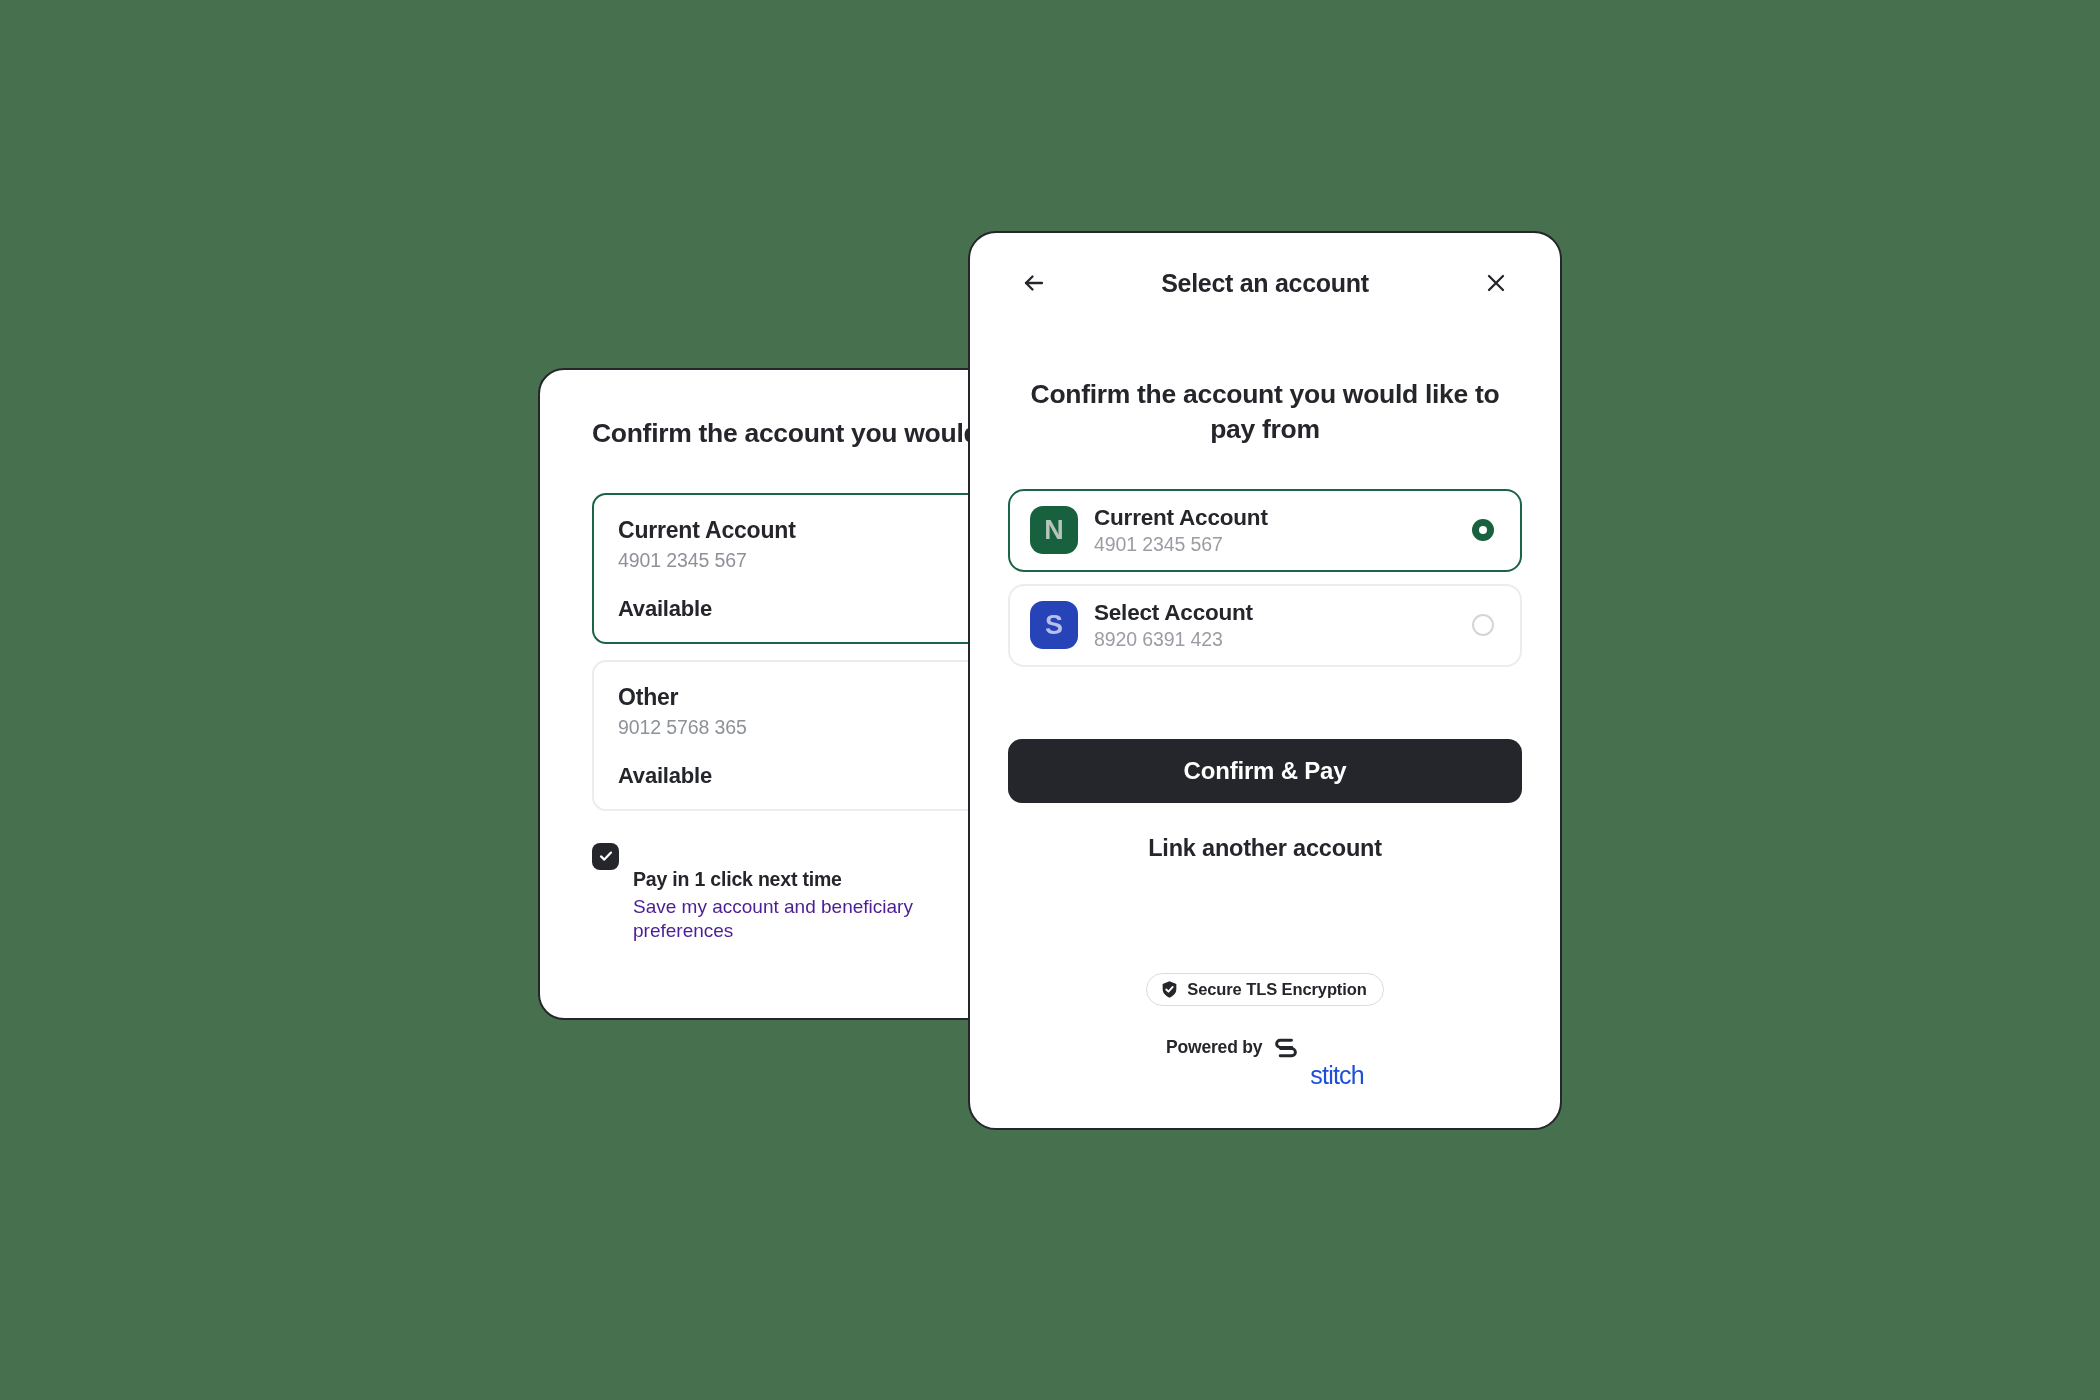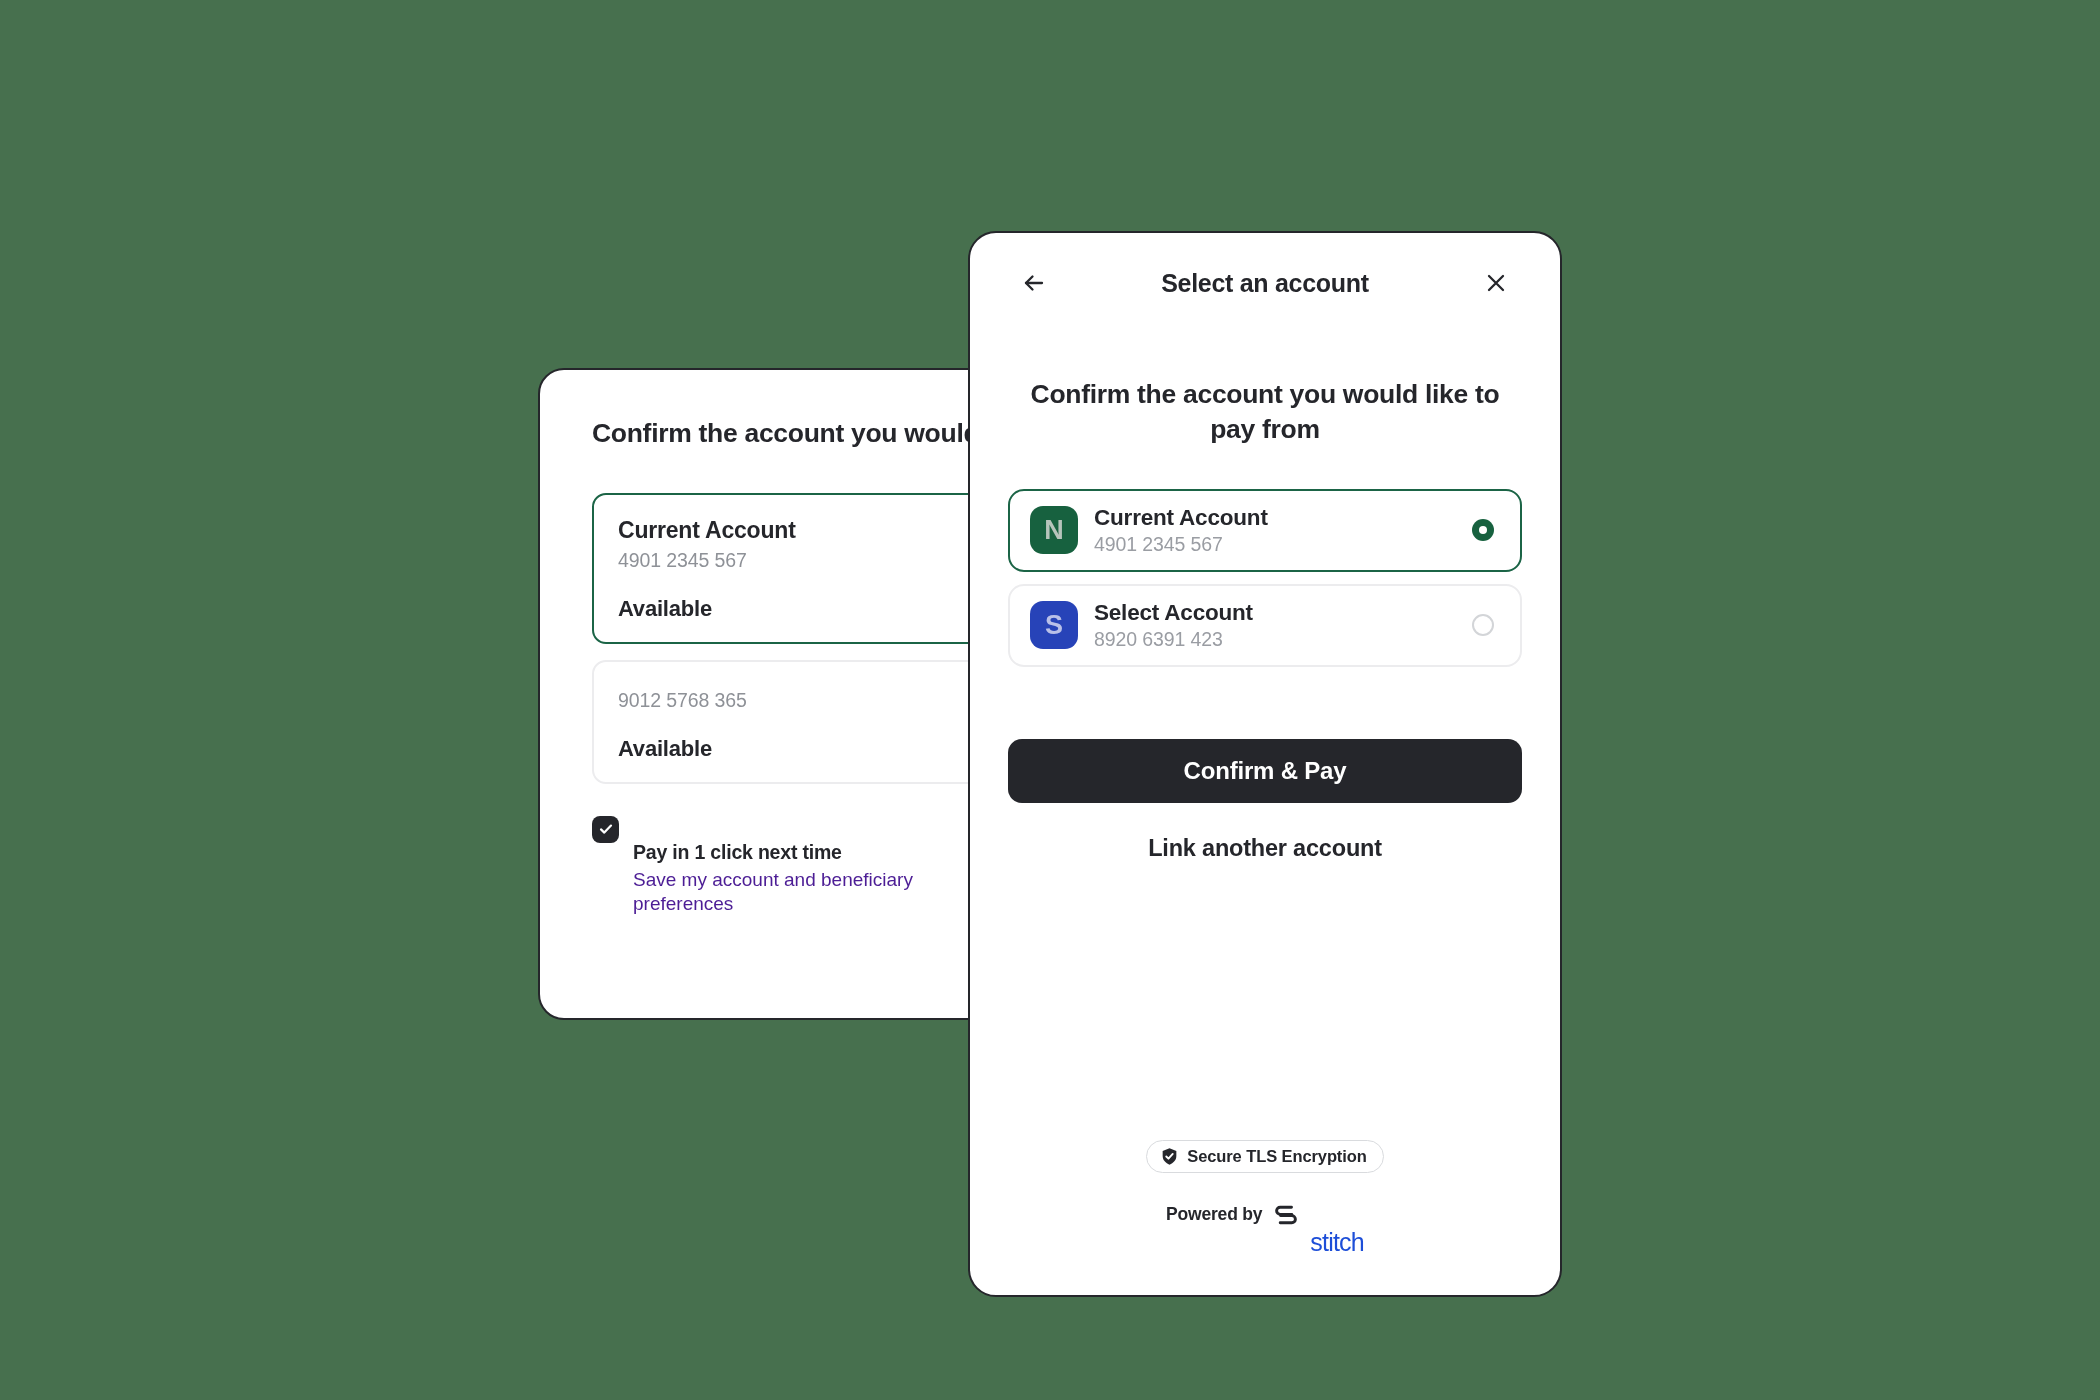--- a/index.html
+++ b/index.html
@@ -128,21 +128,21 @@
     line-height: 1.28;
     max-width: 340px;
   }
 
   
   .fg-card {
     position: absolute;
     left: 968px;
     top: 231px;
     width: 594px;
-    height: 1066px;
+    height: 899px;
     background: #ffffff;
     border: 2px solid #25262b;
     border-radius: 28px;
     z-index: 2;
     padding: 0 38px;
     display: flex;
     flex-direction: column;
   }
 
   .fg-header {
@@ -333,20 +333,21 @@
       <div class="bg-acct selected">
         <div class="bg-acct-name">Current Account</div>
         <div class="bg-acct-num">4901 2345 567</div>
         <div class="bg-acct-row">
           <span class="bg-acct-label">Available</span>
           <span class="bg-acct-value">R 3</span>
         </div>
       </div>
 
       <div class="bg-acct plain">
+        <div class="bg-acct-name">Other</div>
         <div class="bg-acct-num">9012 5768 365</div>
         <div class="bg-acct-row">
           <span class="bg-acct-label">Available</span>
           <span class="bg-acct-value">R 40,000</span>
         </div>
       </div>
 
       <div class="bg-check-wrap">
         <span class="checkbox">
           <svg width="16" height="16" viewBox="0 0 16 16" aria-hidden="true">

